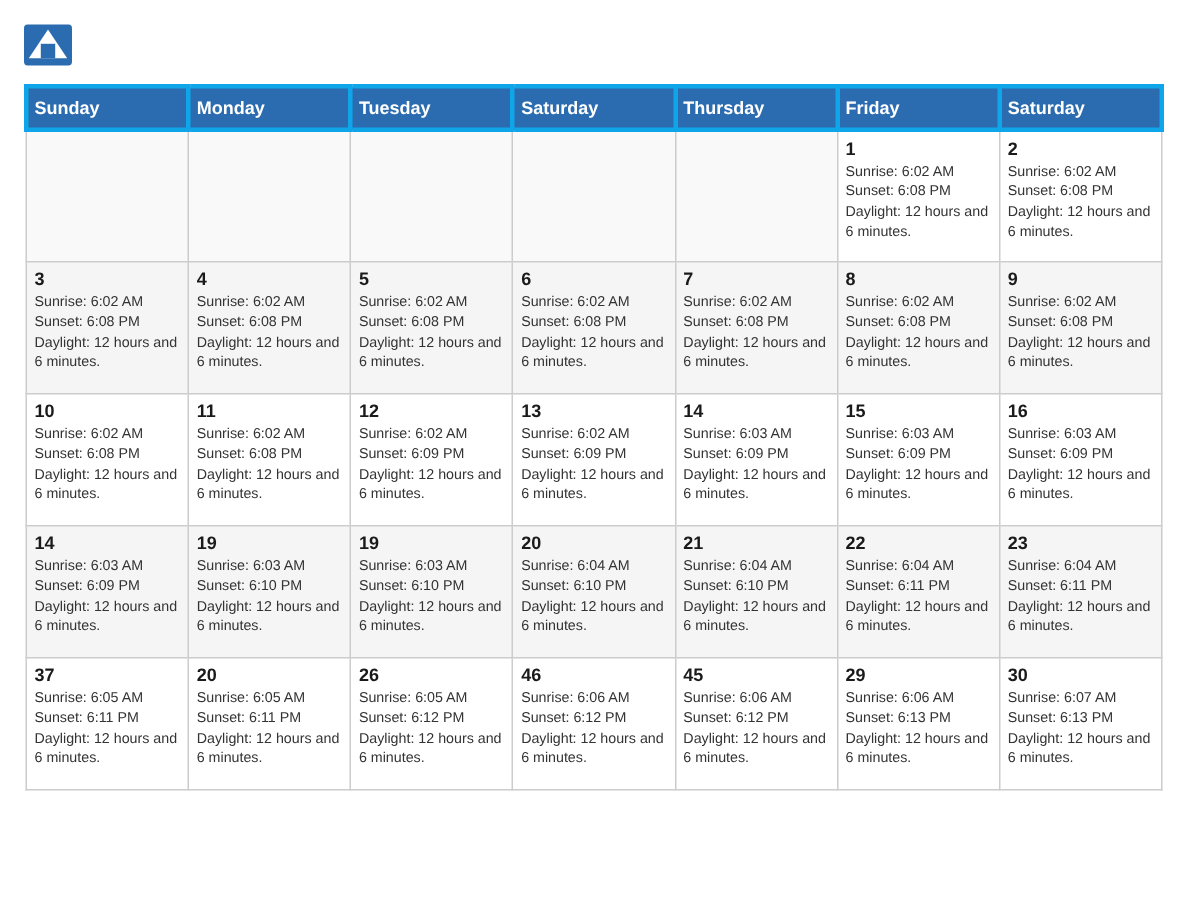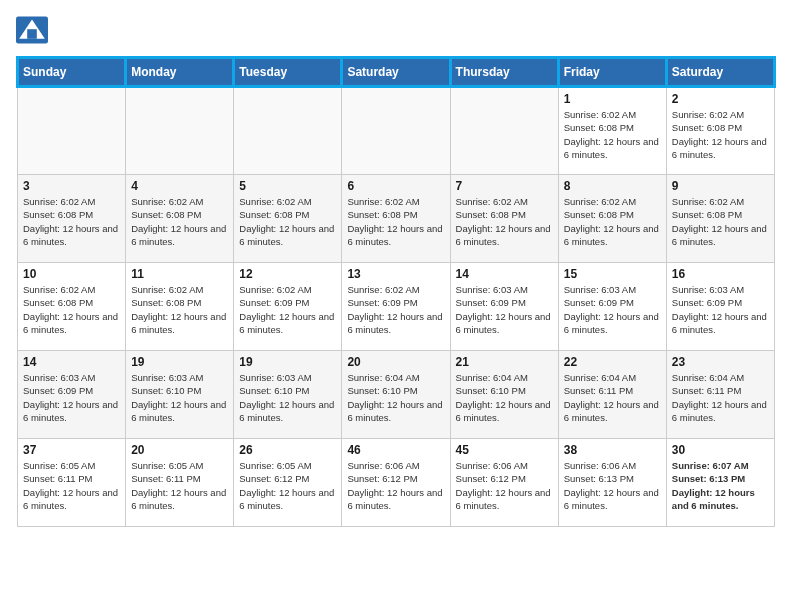--- a/index.html
+++ b/index.html
@@ -298,26 +298,26 @@
 Sunset: 6:12 PM
 Daylight: 12 hours and 6 minutes.</div>
         </td>
         <td>
           <span class="day-num">45</span>
           <div class="day-info" style="white-space: pre-line;">Sunrise: 6:06 AM
 Sunset: 6:12 PM
 Daylight: 12 hours and 6 minutes.</div>
         </td>
         <td>
-          <span class="day-num">38</span>
+          <span class="day-num">29</span>
           <div class="day-info" style="white-space: pre-line;">Sunrise: 6:06 AM
 Sunset: 6:13 PM
 Daylight: 12 hours and 6 minutes.</div>
         </td>
         <td>
           <span class="day-num">30</span>
-          <div class="day-info" style="white-space: pre-line; font-weight: bold;">Sunrise: 6:07 AM
+          <div class="day-info" style="white-space: pre-line;">Sunrise: 6:07 AM
 Sunset: 6:13 PM
 Daylight: 12 hours and 6 minutes.</div>
         </td>
       </tr>
     </tbody>
 </table>
 
 </body></html>

